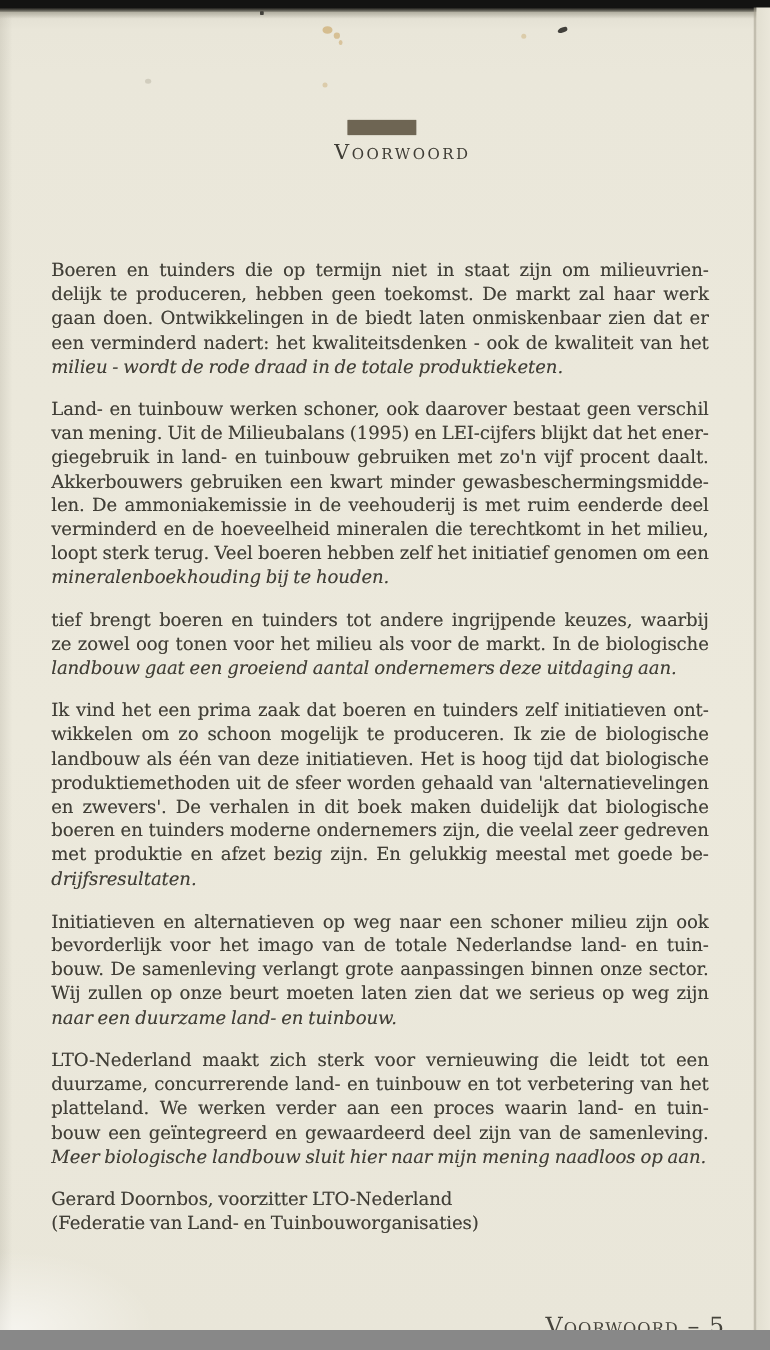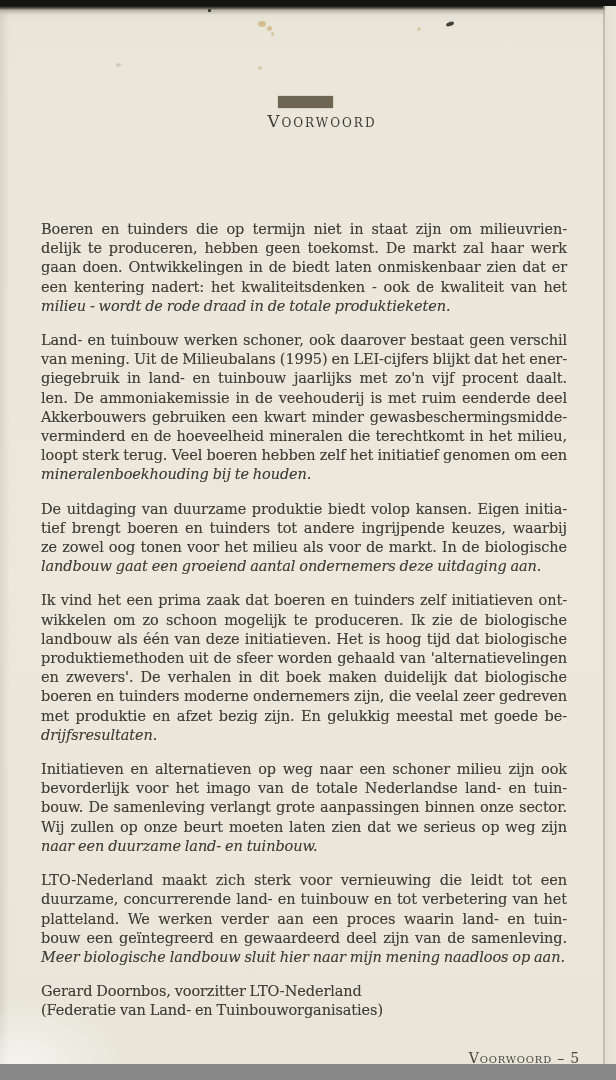--- a/index.html
+++ b/index.html
@@ -50,28 +50,28 @@
     color: #3e3c35;
   }
   .content {
     position: absolute; left: 41px; top: 208px; width: 526px;
     font-size: 14.5px;
     line-height: 19.2px;
     letter-spacing: -0.1px;
     word-spacing: -0.6px;
     text-shadow: 0 0 0.5px rgba(64,62,54,0.45);
   }
-  .paragraph { margin: 12px 0 15px 0; }
+  .paragraph { margin: 0 0 15px 0; }
   .line { text-align: justify; text-align-last: justify; white-space: normal; }
   .line.last { text-align-last: left; font-style: italic; }
   .signature { margin-top: 10px; }
   .signature .sig-line { text-align: left; }
   .footer {
     position: absolute; right: 36px; top: 1050px;
-    font-size: 14px;
+    font-size: 19px;
     letter-spacing: 0.8px;
     color: #46443c;
     white-space: nowrap;
   }
   .footer .smallcaps { font-variant: small-caps; }
   .footer span { display: inline; }
   
   .stain { position: absolute; border-radius: 50%; pointer-events: none; }
   .stain.s1 { left: 258px; top: 21px; width: 8px; height: 6px; background: var(--stain_yellow, #c49a52); opacity: 0.55; }
   .stain.s2 { left: 267px; top: 26px; width: 5px; height: 5px; background: var(--stain_yellow, #c49a52); opacity: 0.5; }
@@ -102,35 +102,34 @@
 
   <div class="ornament"></div>
 
   <div class="title">Voorwoord</div>
 
   <div class="content">
     <div class="paragraph">
         <div class="line">Boeren en tuinders die op termijn niet in staat zijn om milieuvrien-</div>
         <div class="line">delijk te produceren, hebben geen toekomst. De markt zal haar werk</div>
         <div class="line">gaan doen. Ontwikkelingen in de biedt laten onmiskenbaar zien dat er</div>
-        <div class="line">een kentering nadert: het kwaliteitsdenken - ook de kwaliteit van het</div>
+        <div class="line">een verminderd nadert: het kwaliteitsdenken - ook de kwaliteit van het</div>
         <div class="line last">milieu - wordt de rode draad in de totale produktieketen.</div>
       </div>
     <div class="paragraph">
         <div class="line">Land- en tuinbouw werken schoner, ook daarover bestaat geen verschil</div>
         <div class="line">van mening. Uit de Milieubalans (1995) en LEI-cijfers blijkt dat het ener-</div>
-        <div class="line">giegebruik in land- en tuinbouw jaarlijks met zo'n vijf procent daalt.</div>
+        <div class="line">giegebruik in land- en tuinbouw gebruiken met zo'n vijf procent daalt.</div>
+        <div class="line">Akkerbouwers gebruiken een kwart minder gewasbeschermingsmidde-</div>
         <div class="line">len. De ammoniakemissie in de veehouderij is met ruim eenderde deel</div>
-        <div class="line">Akkerbouwers gebruiken een kwart minder gewasbeschermingsmidde-</div>
         <div class="line">verminderd en de hoeveelheid mineralen die terechtkomt in het milieu,</div>
         <div class="line">loopt sterk terug. Veel boeren hebben zelf het initiatief genomen om een</div>
         <div class="line last">mineralenboekhouding bij te houden.</div>
       </div>
     <div class="paragraph">
-        <div class="line">De uitdaging van duurzame produktie biedt volop kansen. Eigen initia-</div>
         <div class="line">tief brengt boeren en tuinders tot andere ingrijpende keuzes, waarbij</div>
         <div class="line">ze zowel oog tonen voor het milieu als voor de markt. In de biologische</div>
         <div class="line last">landbouw gaat een groeiend aantal ondernemers deze uitdaging aan.</div>
       </div>
     <div class="paragraph">
         <div class="line">Ik vind het een prima zaak dat boeren en tuinders zelf initiatieven ont-</div>
         <div class="line">wikkelen om zo schoon mogelijk te produceren. Ik zie de biologische</div>
         <div class="line">landbouw als één van deze initiatieven. Het is hoog tijd dat biologische</div>
         <div class="line">produktiemethoden uit de sfeer worden gehaald van 'alternatievelingen</div>
         <div class="line">en zwevers'. De verhalen in dit boek maken duidelijk dat biologische</div>

